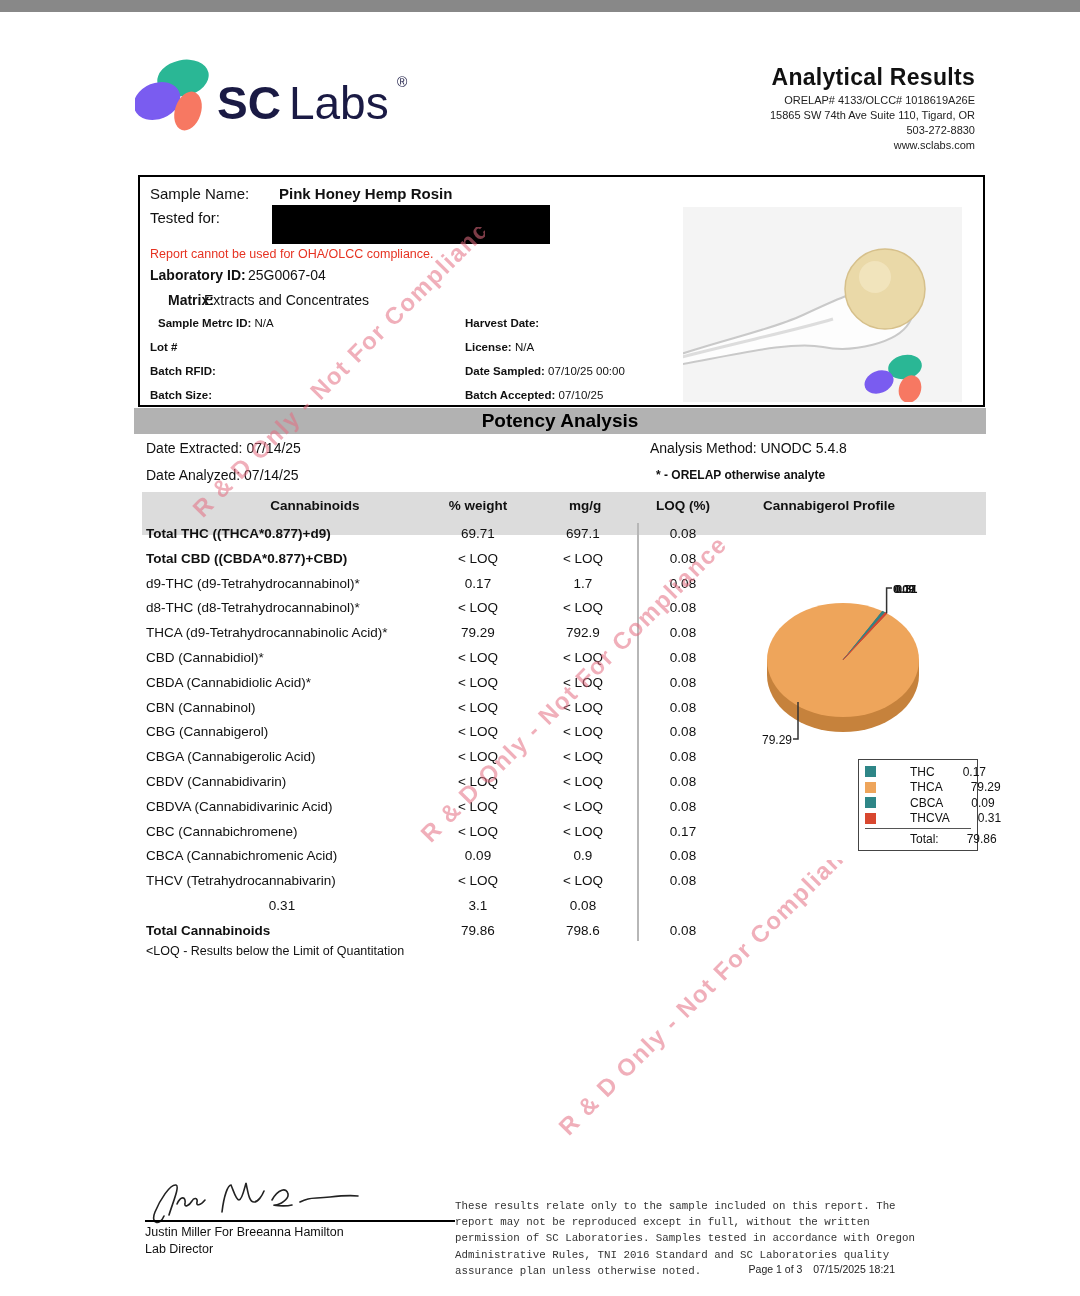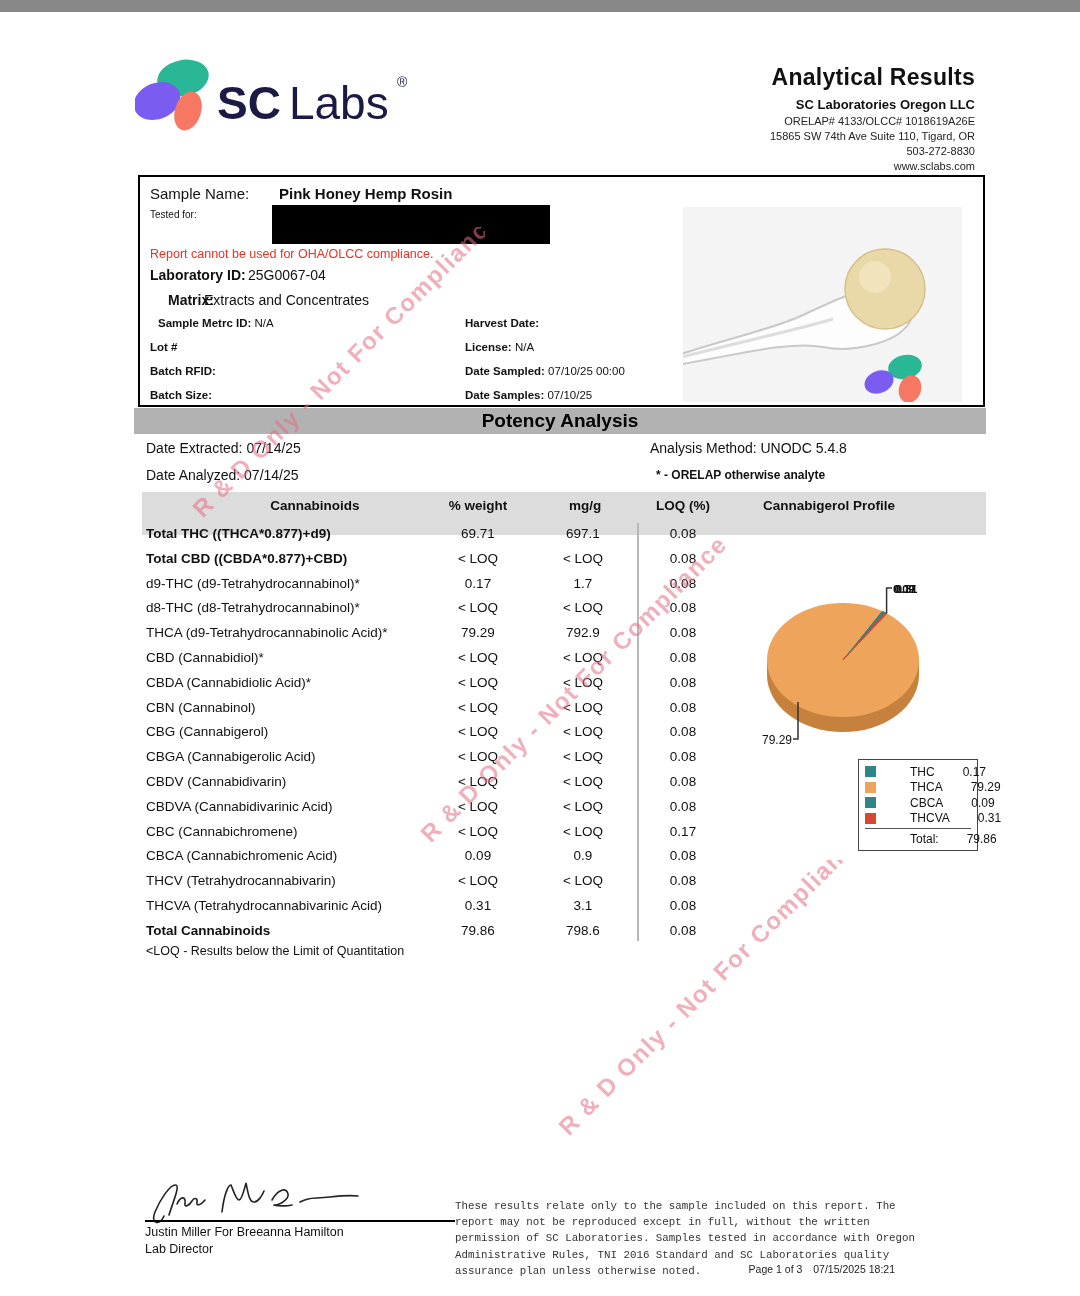--- a/index.html
+++ b/index.html
@@ -73,48 +73,47 @@
   <svg class="abs" style="left:135px;top:45px;" width="300" height="92" viewBox="0 0 300 92">
     <ellipse cx="48" cy="21" rx="26" ry="18" transform="rotate(-12 48 21)" fill="#2ab795"></ellipse>
     <ellipse cx="22" cy="44" rx="24" ry="18" transform="rotate(-22 22 44)" fill="#7a5cf0"></ellipse>
     <ellipse cx="53" cy="54" rx="13" ry="20" transform="rotate(18 53 54)" fill="#f77862"></ellipse>
     <text x="82" y="62" font-size="46" font-weight="700" fill="#1a1a44" font-family="Liberation Sans,sans-serif"><tspan>SC</tspan><tspan dx="8" font-weight="400">Labs</tspan></text>
     <text x="262" y="30" font-size="14" fill="#1a1a44">®</text>
   </svg>
 
   <div class="hdr-right">
     <div class="hdr-title">Analytical Results</div>
-    <div class="hdr-company">SC Laboratories Oregon LLC</div>
     <div class="hdr-line">ORELAP# 4133/OLCC# 1018619A26E</div>
     <div class="hdr-line">15865 SW 74th Ave Suite 110, Tigard, OR</div>
     <div class="hdr-line">503-272-8830</div>
     <div class="hdr-line">www.sclabs.com</div>
   </div>
 
   <div class="sample-box">
     <div class="abs" style="left:10px;top:8px;font-size:15px;">Sample Name:</div>
     <div class="abs b" style="left:139px;top:8px;font-size:15px;">Pink Honey Hemp Rosin</div>
-    <div class="abs" style="left:10px;top:32px;font-size:10px;">Tested for:</div>
+    <div class="abs" style="left:10px;top:32px;font-size:15px;">Tested for:</div>
     <div class="redaction"></div>
     <div class="redaction-bit"></div>
     <div class="abs red-note" style="left:10px;top:70px;">Report cannot be used for OHA/OLCC compliance.</div>
     <div class="abs b" style="left:10px;top:90px;font-size:14px;">Laboratory ID:</div>
     <div class="abs" style="left:108px;top:90px;font-size:14px;">25G0067-04</div>
     <div class="abs b" style="left:10px;top:115px;font-size:14px;padding-left:18px;">Matrix:</div>
     <div class="abs" style="left:64px;top:115px;font-size:14px;">Extracts and Concentrates</div>
 
     <div class="abs meta" style="left:18px;top:140px;"><span class="b">Sample Metrc ID:</span> <span>N/A</span></div>
     <div class="abs meta b" style="left:10px;top:164px;">Lot #</div>
     <div class="abs meta b" style="left:10px;top:188px;">Batch RFID:</div>
     <div class="abs meta b" style="left:10px;top:212px;">Batch Size:</div>
 
     <div class="abs meta b" style="left:325px;top:140px;">Harvest Date:</div>
     <div class="abs meta" style="left:325px;top:164px;"><span class="b">License:</span> <span>N/A</span></div>
     <div class="abs meta" style="left:325px;top:188px;"><span class="b">Date Sampled:</span> <span>07/10/25  00:00</span></div>
-    <div class="abs meta" style="left:325px;top:212px;"><span class="b">Date Samples:</span> <span>07/10/25</span></div>
+    <div class="abs meta" style="left:325px;top:212px;"><span class="b">Batch Accepted:</span> <span>07/10/25</span></div>
 
     <div class="photo">
       <svg width="279" height="195" viewBox="0 0 279 195">
         <rect width="279" height="195" fill="#f4f4f4"></rect>
         <path d="M-5,148 C50,130 90,122 120,108 C150,94 176,82 196,80 C226,78 238,96 226,116 C214,136 170,146 140,140 C110,134 60,146 -5,158 Z" fill="#fdfdfd" stroke="#c9c9c9" stroke-width="2"></path>
         <path d="M-5,151 C60,134 110,124 150,112" fill="none" stroke="#dddddd" stroke-width="3"></path>
         <circle cx="202" cy="82" r="40" fill="#ead9a8" stroke="#d6c08b" stroke-width="1.5"></circle>
         <circle cx="192" cy="70" r="16" fill="#f2e6c0" opacity=".8"></circle>
         <g>
           <ellipse cx="222" cy="160" rx="17" ry="12" transform="rotate(-12 222 160)" fill="#2ab795"></ellipse>
@@ -225,21 +224,20 @@
         <span class="v">0.9</span>
         <span class="v">0.08</span>
       </div>
       <div class="t-row">
         <span class="nm">THCV (Tetrahydrocannabivarin)</span>
         <span class="v">&lt; LOQ</span>
         <span class="v">&lt; LOQ</span>
         <span class="v">0.08</span>
       </div>
       <div class="t-row">
-        <span class="nm">THCVA (Tetrahydrocannabivarinic Acid)</span>
         <span class="v">0.31</span>
         <span class="v">3.1</span>
         <span class="v">0.08</span>
       </div>
       <div class="t-row bold">
         <span class="nm">Total Cannabinoids</span>
         <span class="v">79.86</span>
         <span class="v">798.6</span>
         <span class="v">0.08</span>
       </div>

